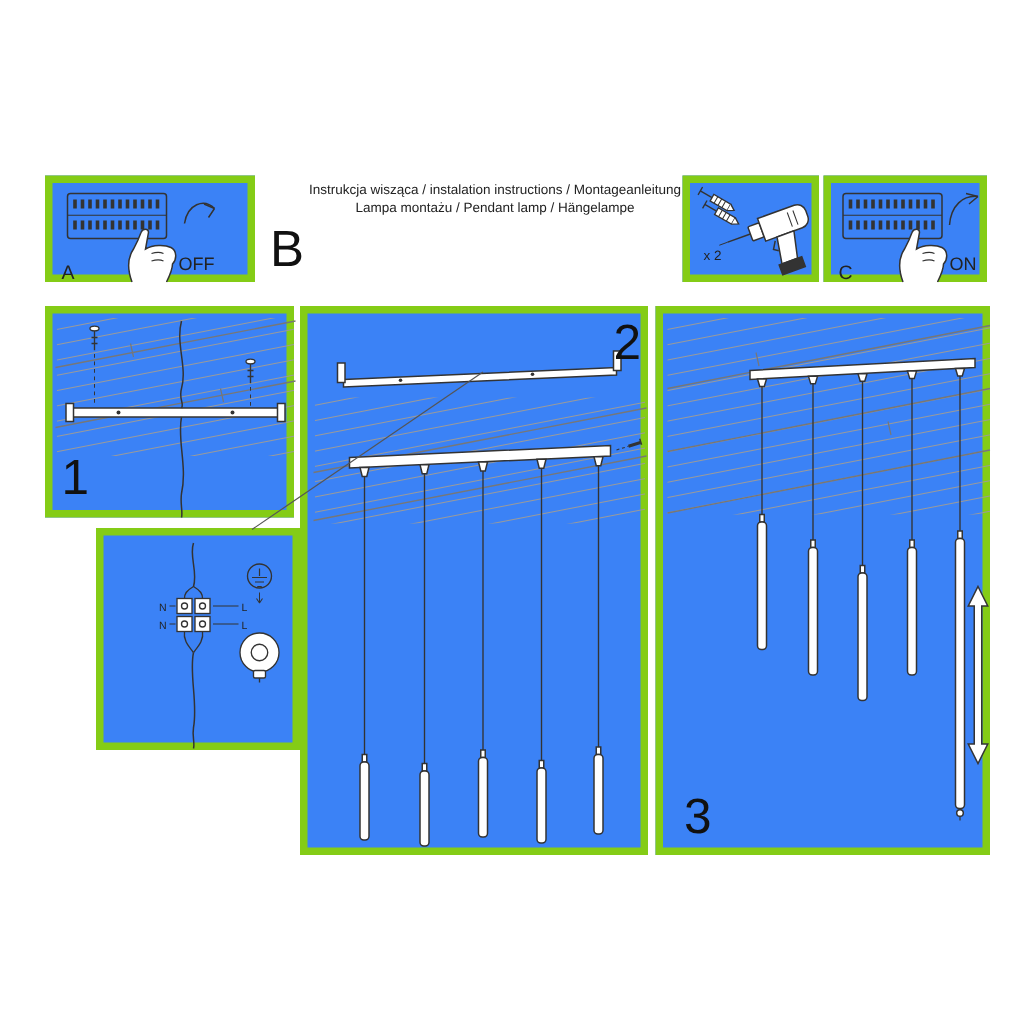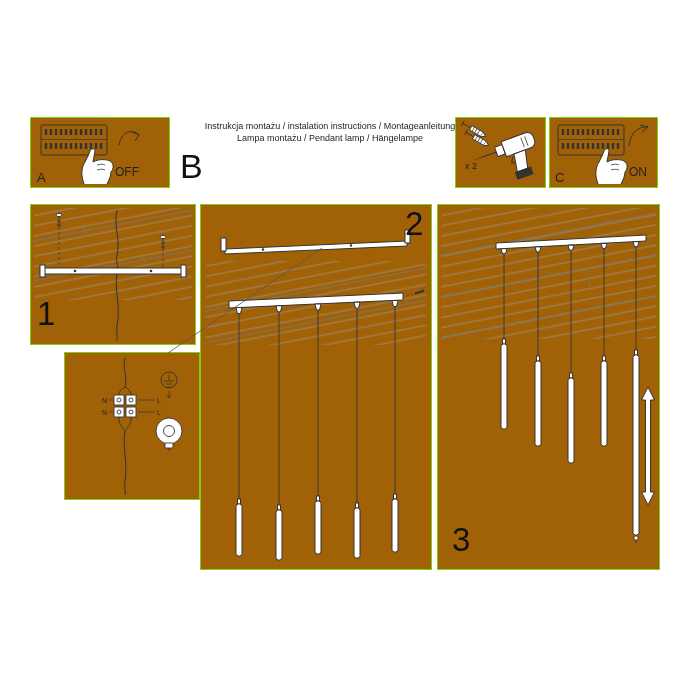--- a/index.html
+++ b/index.html
@@ -1,18 +1,18 @@
 <!DOCTYPE html>
 <html><head>
 <meta charset="utf-8">
 <style>
   html,body{margin:0;padding:0;background:#fff;}
   .page{position:relative;width:688px;height:688px;background:#ffffff;
         font-family:"Liberation Sans",sans-serif;color:#1a1a1a;overflow:hidden;}
-  .box{position:absolute;border:1px solid #84cc16;background:#a16207;box-sizing:border-box;}
+  .box{position:absolute;border:5px solid #84cc16;background:#3b82f6;box-sizing:border-box;}
   .hdr{position:absolute;left:195px;top:121px;width:270px;text-align:center;
        font-size:9px;line-height:11.5px;color:#222;}
   .big{position:absolute;font-size:33px;line-height:1;color:#111;}
   .num{position:absolute;font-size:33px;line-height:1;color:#111;}
   svg{display:block;}
   svg text{font-family:"Liberation Sans",sans-serif;fill:#222;}
   .overlay{position:absolute;left:0;top:0;pointer-events:none;}
 </style>
 </head>
 <body>
@@ -34,21 +34,21 @@
       <g stroke="#333" fill="none" stroke-width="1">
         <path d="M88,27 C90,14 101,10 108,17"></path>
         <path d="M108,17 l-7,-3 M108,17 l-4,6"></path>
       </g>
       <text x="6" y="64" font-size="13">A</text>
       <text x="96" y="58" font-size="12" text-anchor="middle">OFF</text>
     </svg>
   </div>
 
   <div class="hdr">
-    <div>Instrukcja montażu / instalation instructions / Montageanleitung</div>
+    <div>Instrukcja wisząca / instalation instructions / Montageanleitung</div>
     <div>Lampa montażu / Pendant lamp / Hängelampe</div>
   </div>
 
   <div class="big" style="left:180px;top:149px;font-size:34px">B</div>
 
   <div class="box" style="left:455px;top:117px;width:91px;height:71px">
     <svg width="89" height="69" viewBox="0 0 89 69">
       <g stroke="#333" fill="#fff" stroke-width="0.9" transform="rotate(30 18 14)">
         <line x1="4" y1="12" x2="13" y2="12"></line>
         <line x1="4" y1="9" x2="4" y2="15"></line>

